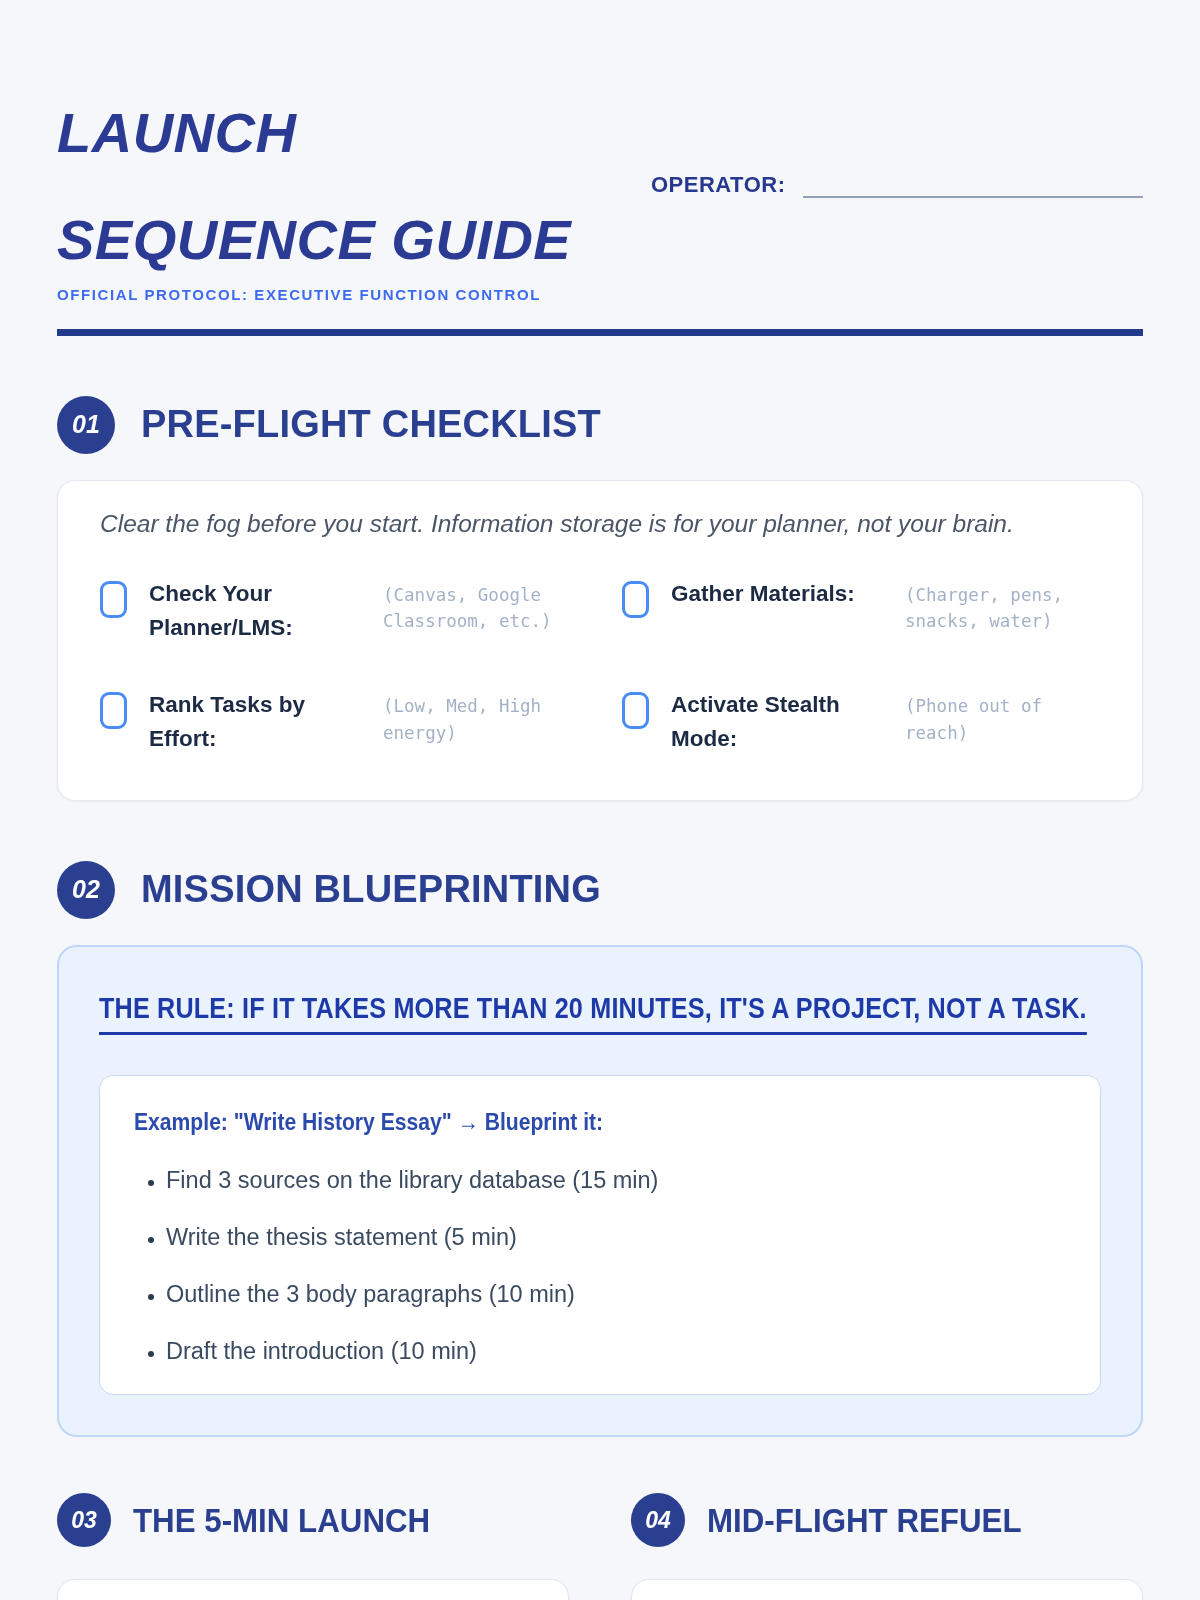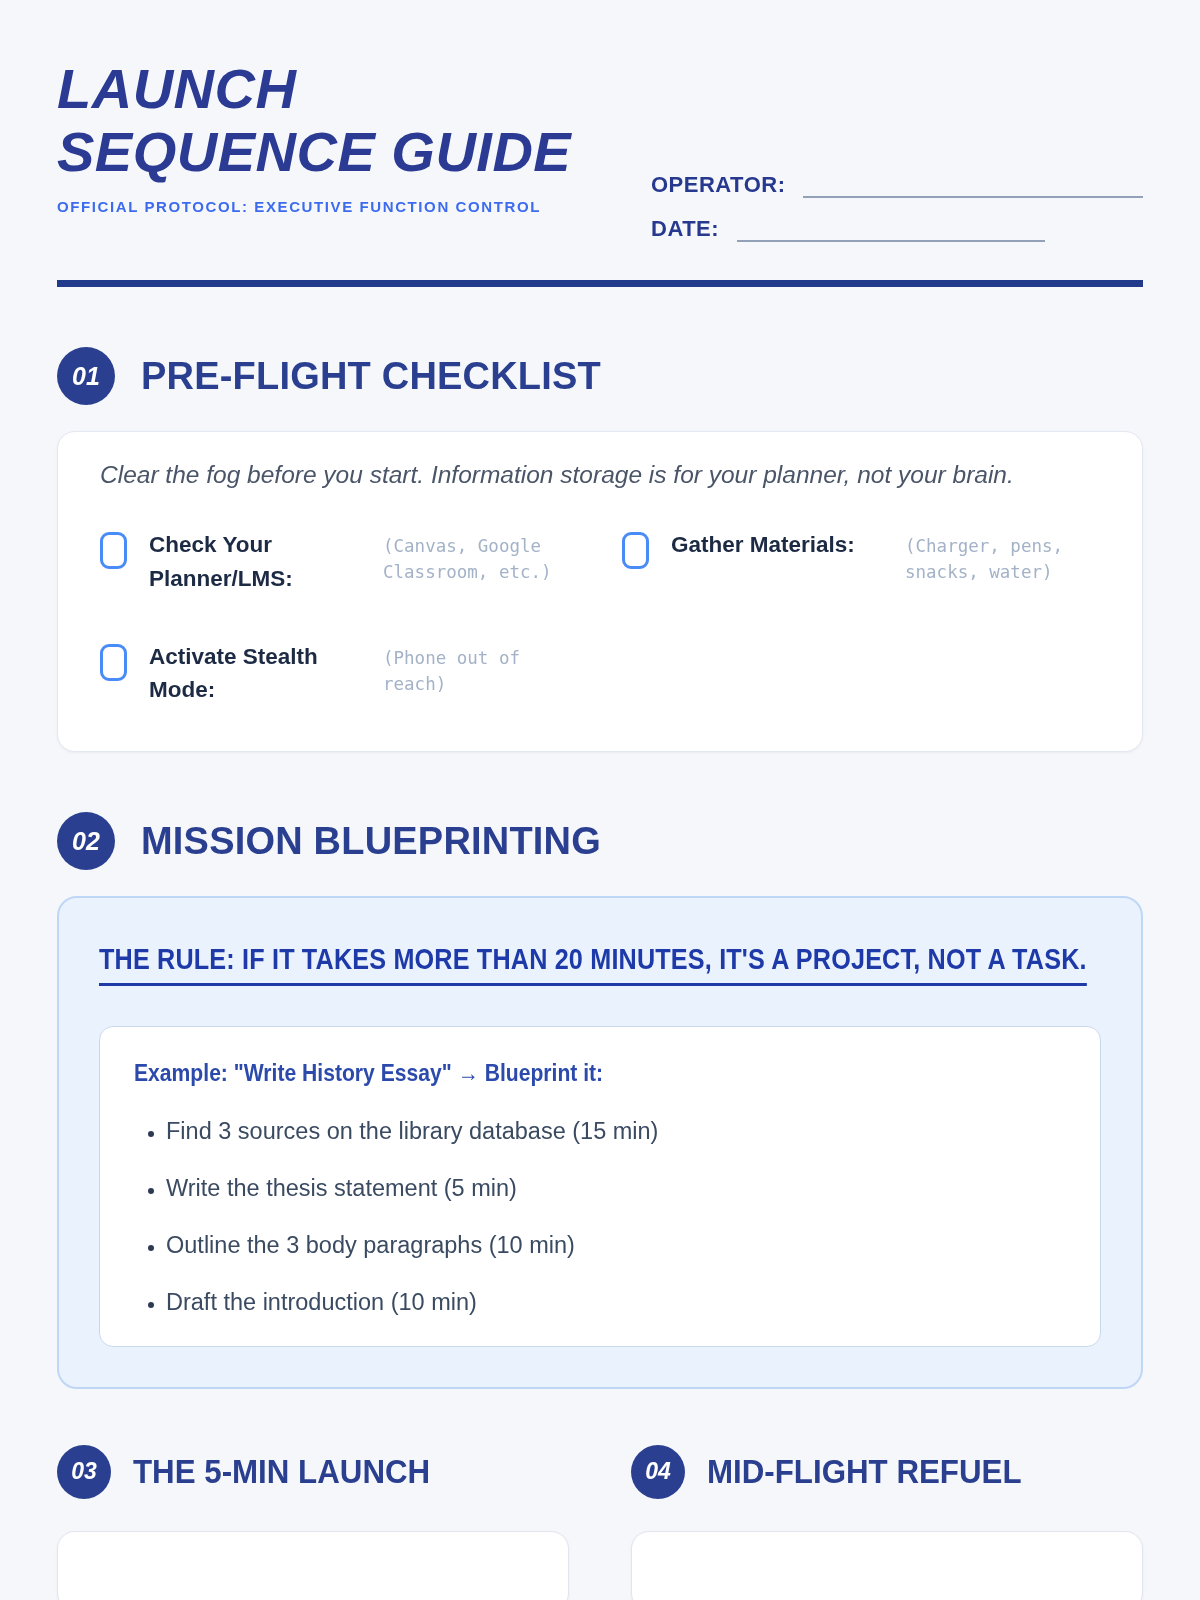--- a/index.html
+++ b/index.html
@@ -11,21 +11,21 @@
   }
   .page { padding:58px 57px 0 57px; }
 
   
   .header { display:flex; }
   .header-left { flex:1; min-width:0; }
   .title {
     font-size:56px; line-height:1.12; font-weight:bold; font-style:italic;
     color:#2b3b94; letter-spacing:.5px;
   }
-  .title span { display:block; }
+  .title span { display:block;margin-top:44px; }
   .subtitle {
     margin-top:12px; max-width:615px;
     font-size:15px; font-weight:bold; letter-spacing:1.6px;
     color:#3d6bee; line-height:1.55;
   }
   .header-fields { width:492px; flex:none; padding-top:112px; }
   .field-row { display:flex; align-items:flex-end; margin-bottom:16px; }
   .field-label {
     font-size:22px; font-weight:bold; color:#27398e; letter-spacing:.5px;
     white-space:nowrap;
@@ -139,24 +139,20 @@
         <span>LAUNCH</span>
         <span>SEQUENCE GUIDE</span>
       </h1>
       <div class="subtitle">OFFICIAL PROTOCOL: EXECUTIVE FUNCTION CONTROL</div>
     </div>
     <div class="header-fields">
       <div class="field-row">
         <span class="field-label">OPERATOR:</span>
         <span class="field-line"></span>
       </div>
-      <div class="field-row date">
-        <span class="field-label">DATE:</span>
-        <span class="field-line"></span>
-      </div>
     </div>
   </div>
   <div class="divider"></div>
 
   <div class="section-head">
     <div class="badge">01</div>
     <div class="section-title">PRE-FLIGHT CHECKLIST</div>
   </div>
 
   <div class="card">
@@ -168,20 +164,25 @@
         <span class="check-label">Check Your Planner/LMS:</span>
         <span class="check-hint">(Canvas, Google Classroom, etc.)</span>
       </div>
 
       <div class="check-item">
         <span class="checkbox"></span>
         <span class="check-label">Gather Materials:</span>
         <span class="check-hint">(Charger, pens, snacks, water)</span>
       </div>
 
+      <div class="check-item">
+        <span class="checkbox"></span>
+        <span class="check-label">Rank Tasks by Effort:</span>
+        <span class="check-hint">(Low, Med, High energy)</span>
+      </div>
 
       <div class="check-item">
         <span class="checkbox"></span>
         <span class="check-label">Activate Stealth Mode:</span>
         <span class="check-hint">(Phone out of reach)</span>
       </div>
 
     </div>
   </div>
 

